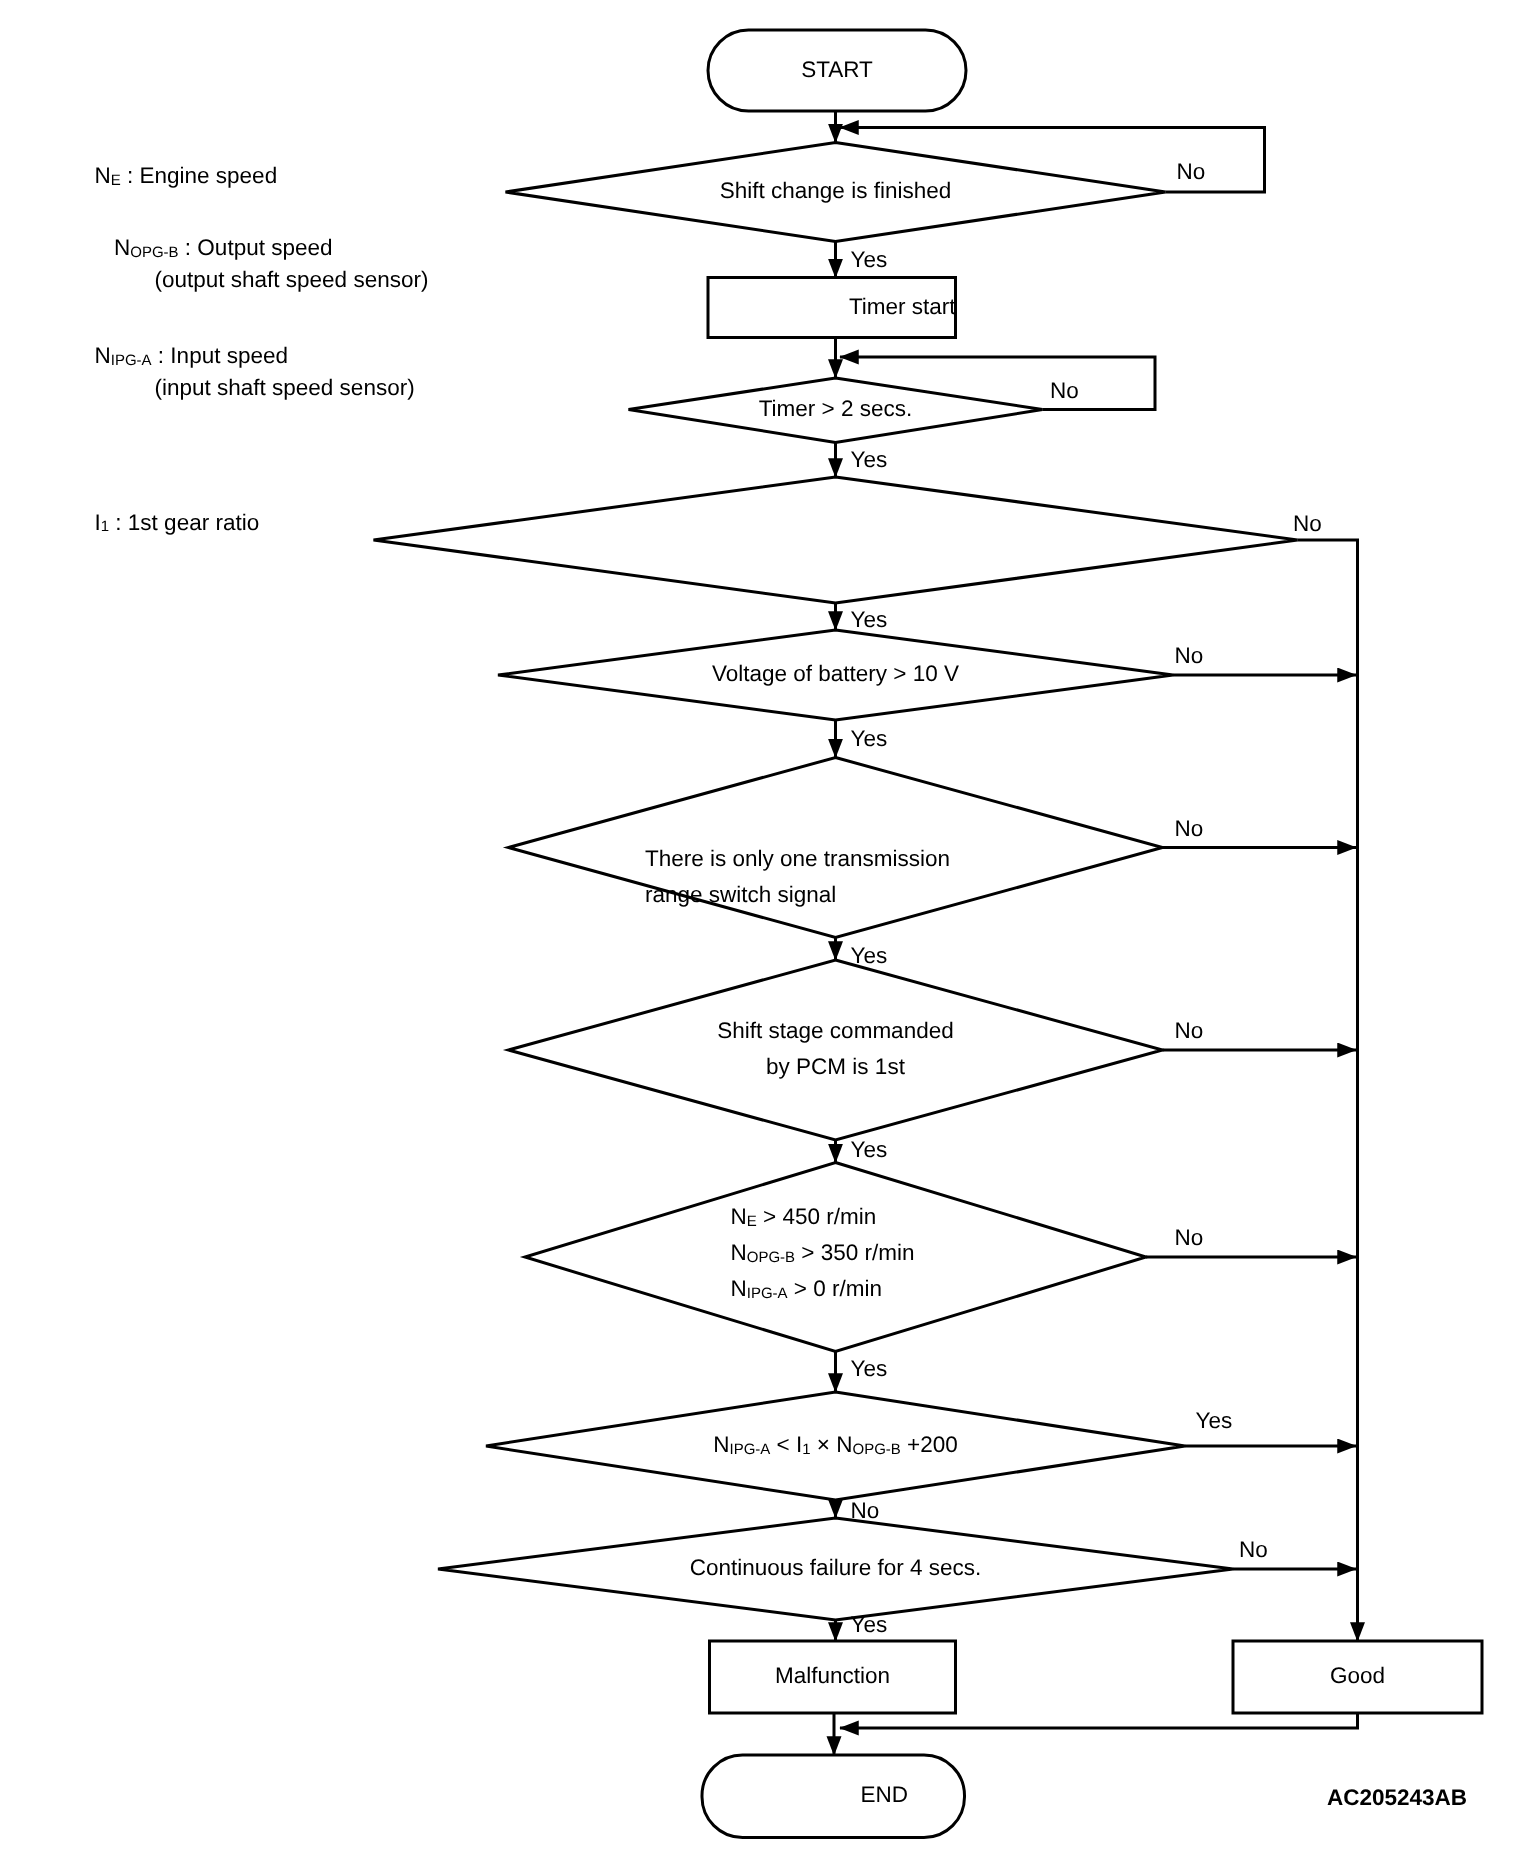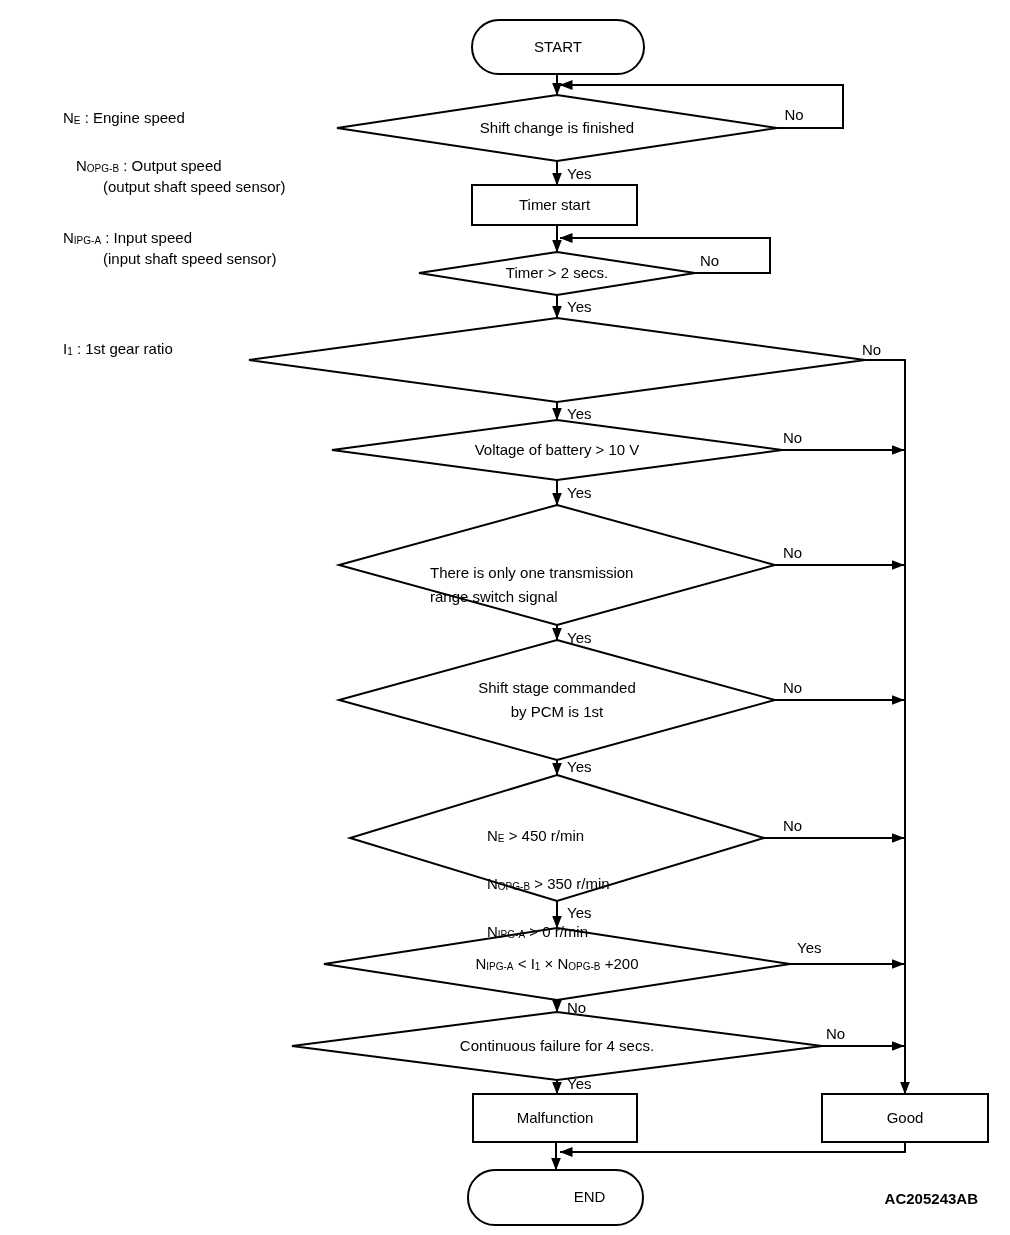--- a/index.html
+++ b/index.html
@@ -24,21 +24,21 @@
   .right  { text-align: right; }
   .pre { white-space: pre-line; }
   .lh24 { line-height: 24px; }
   .bold { font-weight: bold; }
   .lbl sub, .lbl .sub {
     font-size: 10px;
     vertical-align: -1px;
     line-height: 0;
     letter-spacing: 0;
   }
-  .cond-line { height: 24px; line-height: 24px; margin-top: 24px; }
+  .cond-line { height: 24px; line-height: 24px; }
 </style>
 </head>
 <body>
 
 <div class="canvas">
 
   <svg viewBox="0 0 1010 1235">
     <defs>
       <marker id="ah" markerUnits="userSpaceOnUse" markerWidth="16" markerHeight="12" refX="12.5" refY="5" orient="auto">
         <path d="M0,0 L13,5 L0,10 z" fill="#000000"></path>
@@ -83,21 +83,21 @@
       <polygon points="557,928 790,964 557,1000 324,964"></polygon>
       <polygon points="557,1012 822,1046 557,1080 292,1046"></polygon>
       <rect x="473" y="1094" width="164" height="48"></rect>
       <rect x="822" y="1094" width="166" height="48"></rect>
       <rect x="468" y="1170" width="175" height="55" rx="27" ry="27"></rect>
     </g>
   </svg>
 
   <div class="lbl center" style="left:472px; top:37px; width:172px;">START</div>
   <div class="lbl center" style="left:407px; top:118px; width:300px;">Shift change is finished</div>
-  <div class="lbl center" style="left:472px; top:195px; width:165px;">Timer start</div>
+  <div class="lbl center" style="left:472px; top:195px; width:165px;padding-left:47px;">Timer start</div>
   <div class="lbl center" style="left:457px; top:263px; width:200px;">Timer &gt; 2 secs.</div>
   <div class="lbl center" style="left:407px; top:440px; width:300px;">Voltage of battery &gt; 10 V</div>
   <div class="lbl pre lh24" style="left:430px; top:561px; width:300px;">There is only one transmission
 range switch signal</div>
   <div class="lbl pre lh24 center" style="left:407px; top:676px; width:300px;">Shift stage commanded
 by PCM is 1st</div>
 
   <div class="lbl" style="left:487px; top:800px; width:260px;">
     <div class="cond-line"><span>N</span><sub>E</sub><span> &gt; 450 r/min</span></div>
     <div class="cond-line"><span>N</span><sub>OPG-B</sub><span> &gt; 350 r/min</span></div>

